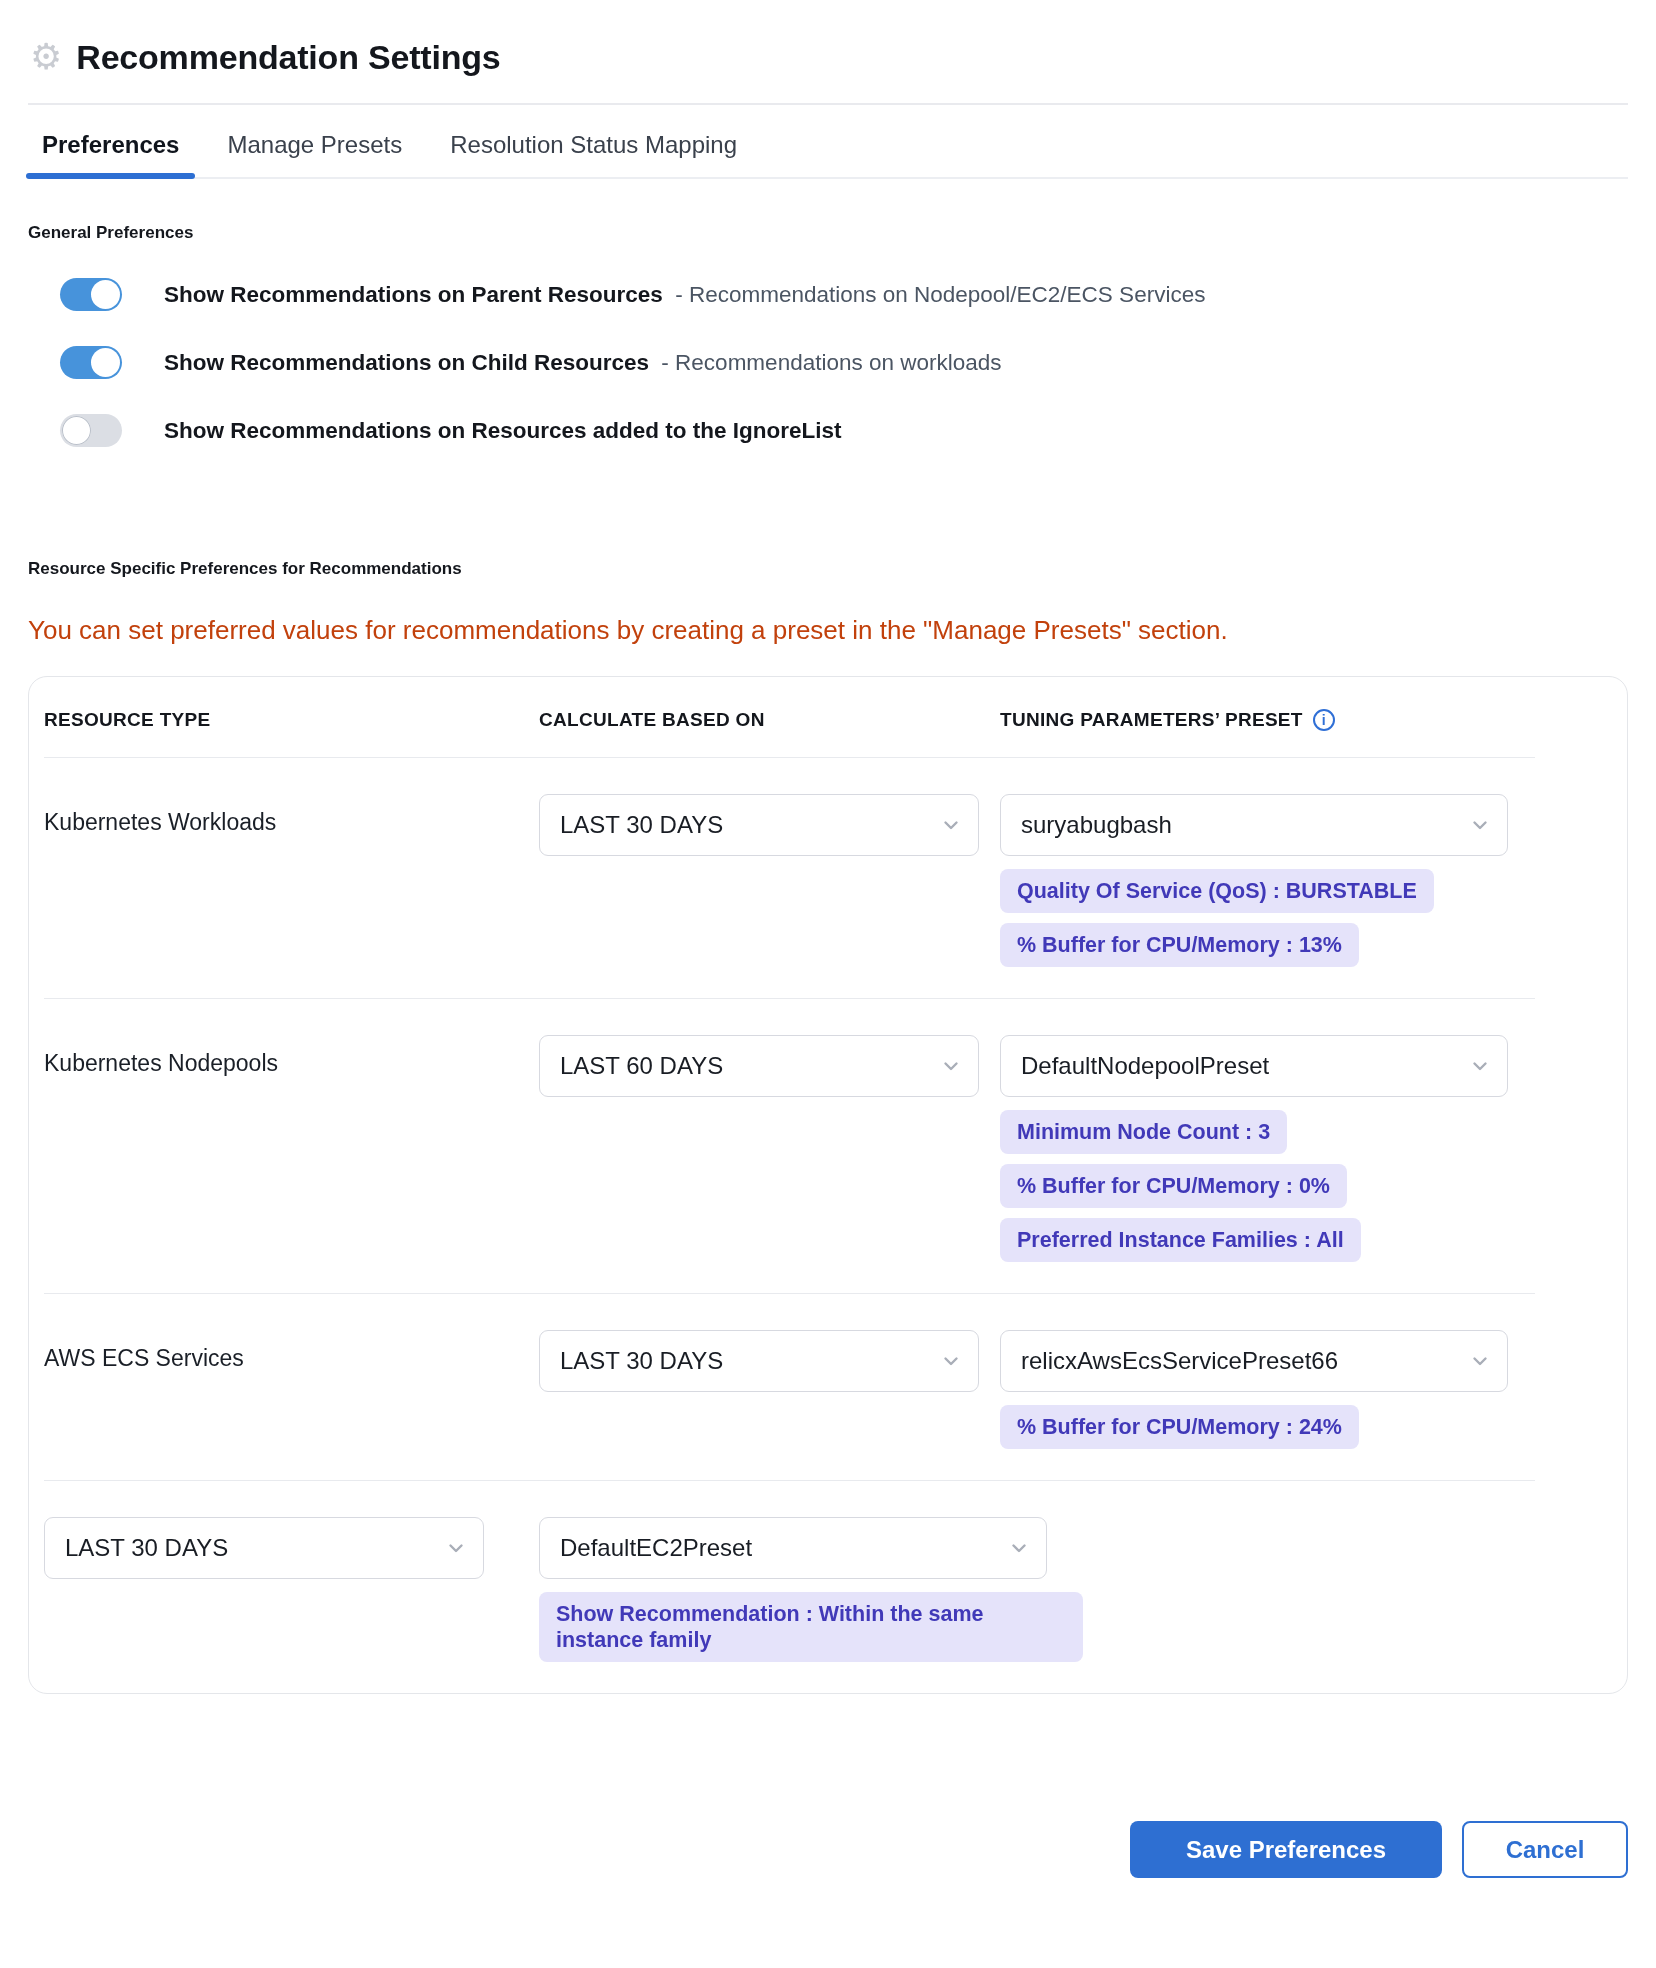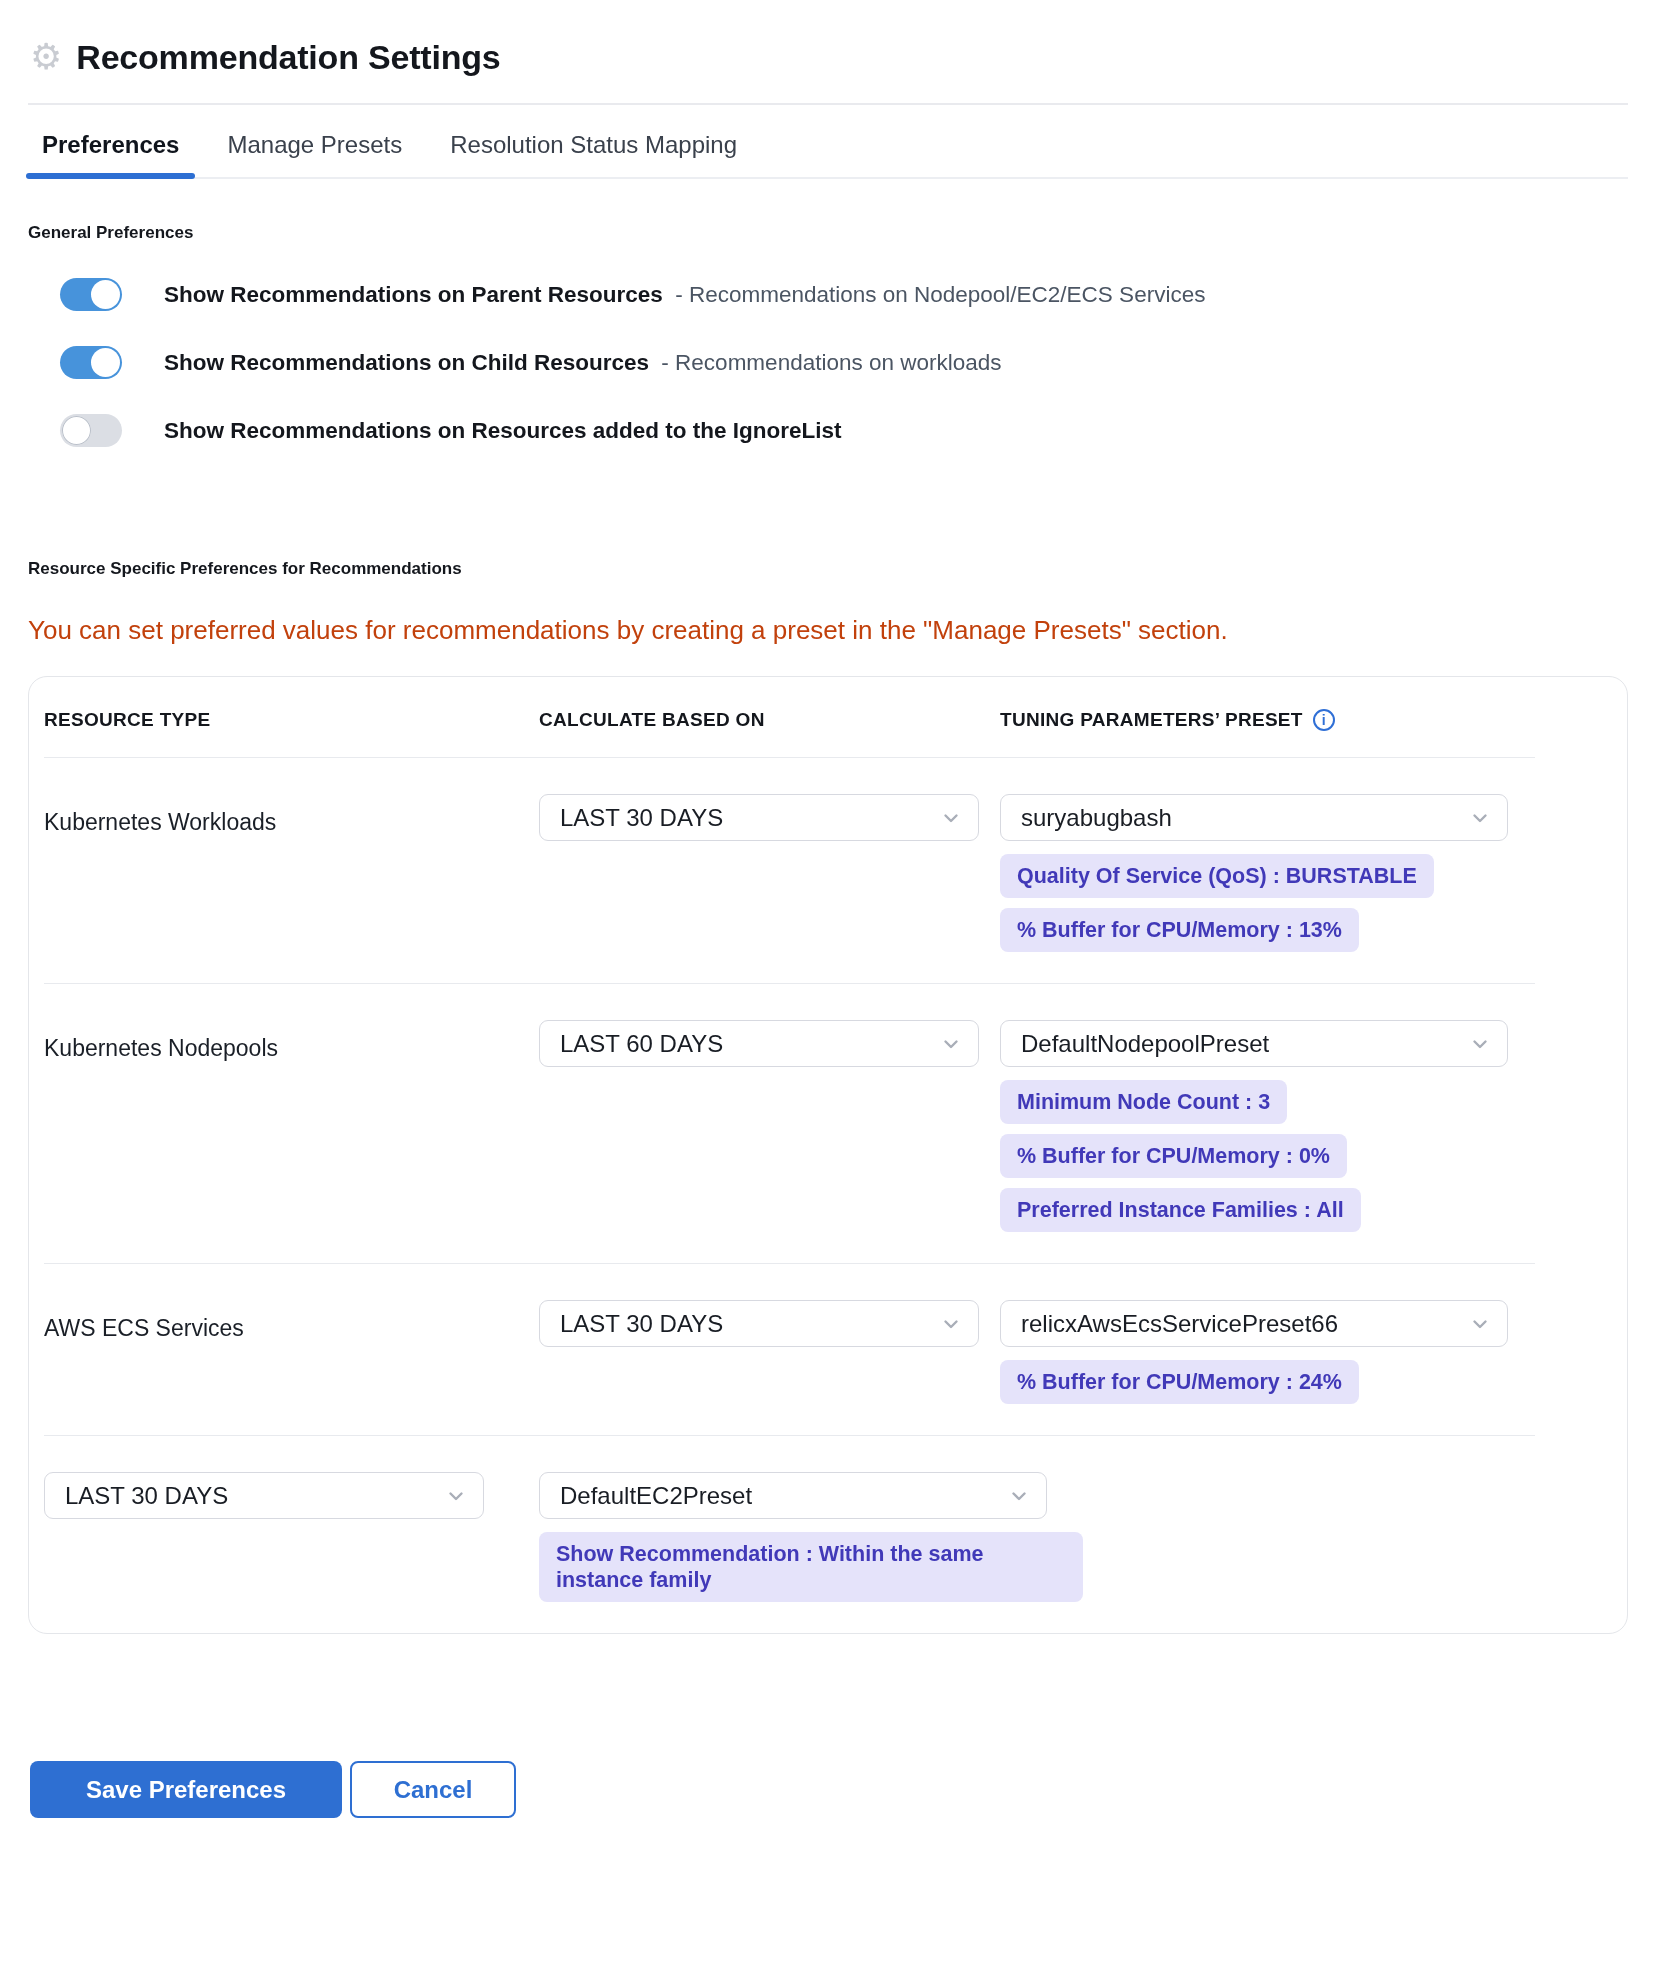--- a/index.html
+++ b/index.html
@@ -67,38 +67,38 @@
     border: 2px solid #2f6fd6; color: #2f6fd6;
     display: inline-flex; align-items: center; justify-content: center;
     font-size: 14px; font-weight: 700; cursor: pointer; flex: none;
   }
   .rule { height: 1px; background: #e8eaee; margin: 0 92px 0 15px; }
 
   .table-row { padding-top: 36px; padding-bottom: 31px; }
   .resource-type { font-size: 23px; color: #1a1f27; padding-top: 15px; }
 
   .select {
-    height: 47px; width: 440px; background: #fff;
+    height: 62px; width: 440px; background: #fff;
     border: 1px solid #d7d9e0; border-radius: 9px;
     display: flex; align-items: center; justify-content: space-between;
     padding: 0 16px 0 20px; font-size: 24px; color: #191d24; cursor: pointer;
   }
   .preset-col .select { width: 508px; }
   .chevron { flex: none; display: block; }
 
   .chips { margin-top: 13px; display: flex; flex-direction: column; gap: 10px; align-items: flex-start; }
   .chip {
     background: #e5e3fa; color: #4139b8;
     font-size: 21.5px; line-height: 26px; font-weight: 600;
     padding: 9px 17px; border-radius: 8px;
   }
   .chip--block { width: 544px; }
 
   
-  .actions { display: flex; gap: 8px; margin-top: 127px; padding-left: 2px; }
+  .actions { display: flex; gap: 20px; margin-top: 127px; padding-left: 2px; justify-content: flex-end; }
   .btn { height: 57px; border-radius: 8px; font-size: 24px; font-weight: 700;
          font-family: "Liberation Sans", sans-serif; cursor: pointer;
          display: inline-flex; align-items: center; justify-content: center; }
   .btn-save { background: #2e6fd2; color: #ffffff; border: none; min-width: 312px; padding: 0 30px; }
   .btn-cancel { background: #ffffff; color: #2e6fd2; border: 2px solid #2e6fd2; min-width: 166px; padding: 0 28px; }
 </style>
 </head>
 <body>
 
 <div class="page">

